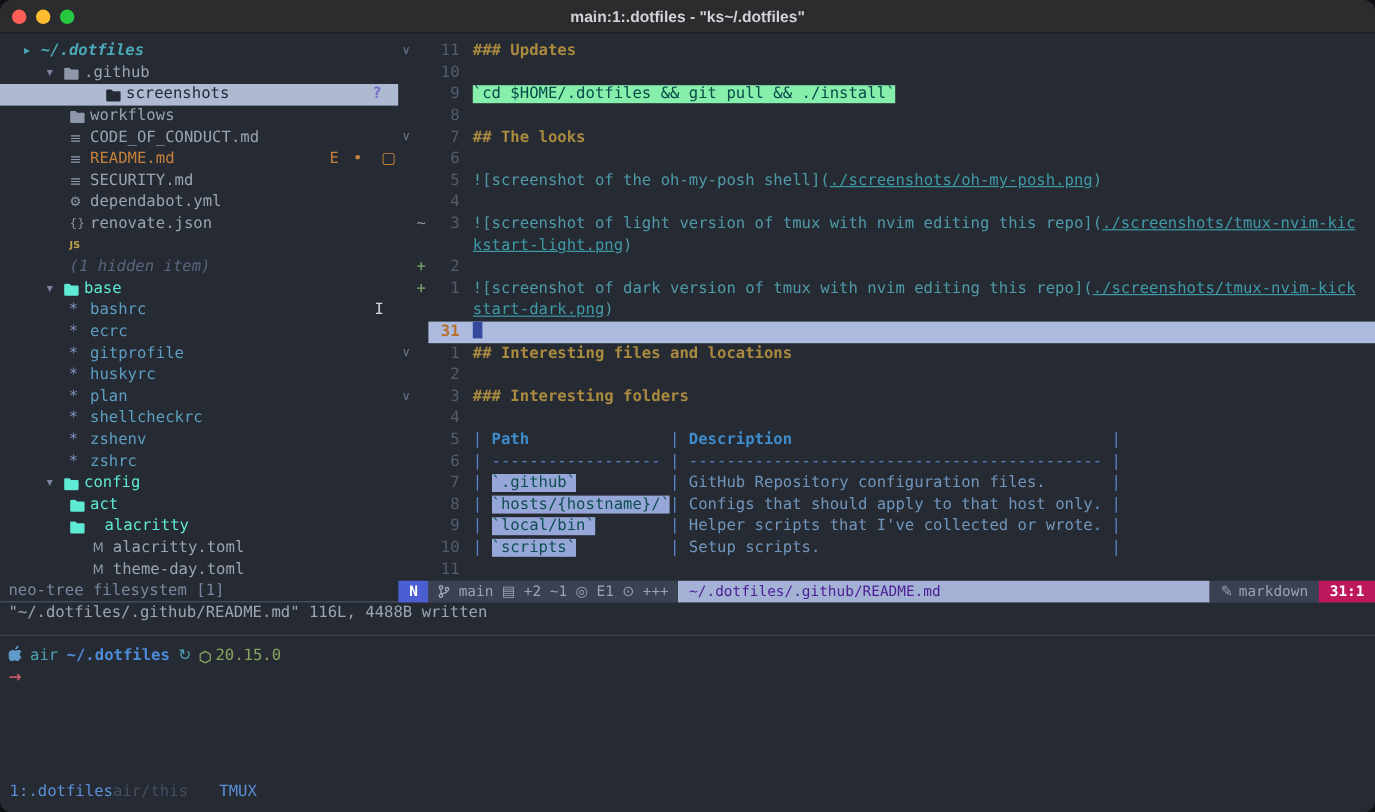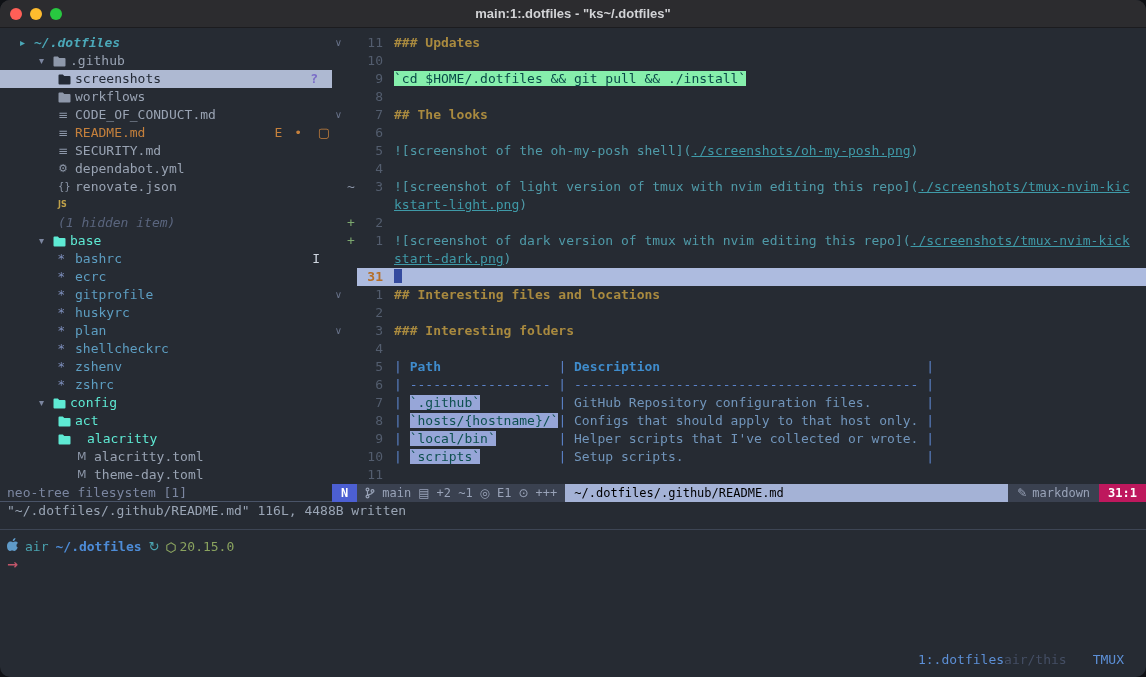--- a/index.html
+++ b/index.html
@@ -61,37 +61,37 @@
   .s-pipe{color:#5b82c8}
   .s-th{color:#3f8ccc;font-weight:bold}
   .s-td{color:#7195bb}
   .s-pl{color:#93a0b4}
   
   .statusline{height:18px;display:flex;align-items:stretch;font-size:12px;background:#3a4150}
   .statusline>span{display:flex;align-items:center}
   .sl-mode{background:#4c5fd2;color:#fff;font-weight:bold;padding:0 9px}
   .sl-git{background:#3a4150;color:#99a3b8;padding:0 8px;gap:7px}
   .sl-git>span{display:inline-flex;align-items:center}
-  .sl-mid{flex:1;background:#a4b2d6;color:#000000;padding:0 9px;min-width:0;overflow:hidden;white-space:nowrap}
+  .sl-mid{flex:1;background:#a4b2d6;color:#4c1d95;padding:0 9px;min-width:0;overflow:hidden;white-space:nowrap}
   .sl-ft{background:#3a4150;color:#99a3b8;padding:0 9px;gap:5px}
   .sl-pos{background:#be185d;color:#fff;font-weight:bold;padding:0 9px}
   .glyph{font-family:"DejaVu Sans",sans-serif}
   
   .cmdline{height:18px;line-height:18px;padding-left:7px;color:#9aa5b5;white-space:pre}
   .pdiv{height:18px;position:relative}
   .pdiv::after{content:"";position:absolute;left:0;right:0;top:9px;height:1px;background:#3d4554}
   .shell{padding-left:7px}
   .prow{height:18px;display:flex;align-items:center;gap:7px}
   .p-host{color:#4aa3b0}
   .p-path{color:#4d8cd8;font-weight:bold}
   .p-refresh{color:#4aa3b0;font-family:"DejaVu Sans",sans-serif}
   .p-node{display:inline-flex;align-items:center}
   .p-ver{color:#8aa35f;margin-left:-4px}
   .p-arrow{color:#c2566a;font-weight:bold;font-family:"DejaVu Sans",sans-serif}
-  .tmuxbar{position:absolute;left:0;right:14px;bottom:8px;height:18px;line-height:18px;padding:0 8px;display:flex;justify-content:flex-end}
+  .tmuxbar{position:absolute;left:0;right:0;bottom:8px;height:18px;line-height:18px;padding:0 8px;display:flex;justify-content:flex-start}
   .tm-left{color:#5c8fd6}
   .tm-right{display:flex;gap:26px}
   .tm-sess{color:#444e64}
   .tm-label{color:#5c8fd6}
 </style>
 </head>
 <body>
 
 <div class="window">
   <div class="titlebar">
@@ -114,21 +114,21 @@
             </div>
             <div class="trow c-muted" style="padding-left: 39px;">
               <span class="texp">▾</span>
               <span class="ficon">
                 <svg width="13" height="11" viewBox="0 0 13 11">
                   <path fill="currentColor" d="M0.5 1.5 A1 1 0 0 1 1.5 0.5 H4.8 L6.3 2 H11.5 A1 1 0 0 1 12.5 3 V9.5 A1 1 0 0 1 11.5 10.5 H1.5 A1 1 0 0 1 0.5 9.5 Z"></path>
                 </svg>
               </span>
               <span class="tname">.github</span>
             </div>
-            <div class="trow c-muted sel" style="padding-left: 58px; align-items: center;">
+            <div class="trow c-muted sel" style="padding-left: 88px; align-items: center;">
               <span class="ficon">
                 <svg width="13" height="11" viewBox="0 0 13 11">
                   <path fill="currentColor" d="M0.5 1.5 A1 1 0 0 1 1.5 0.5 H4.8 L6.3 2 H11.5 A1 1 0 0 1 12.5 3 V9.5 A1 1 0 0 1 11.5 10.5 H1.5 A1 1 0 0 1 0.5 9.5 Z"></path>
                 </svg>
               </span>
               <span class="tname">screenshots</span>
               <span class="tbadge">?</span>
             </div>
             <div class="trow c-muted" style="padding-left: 58px;">
               <span class="ficon">

